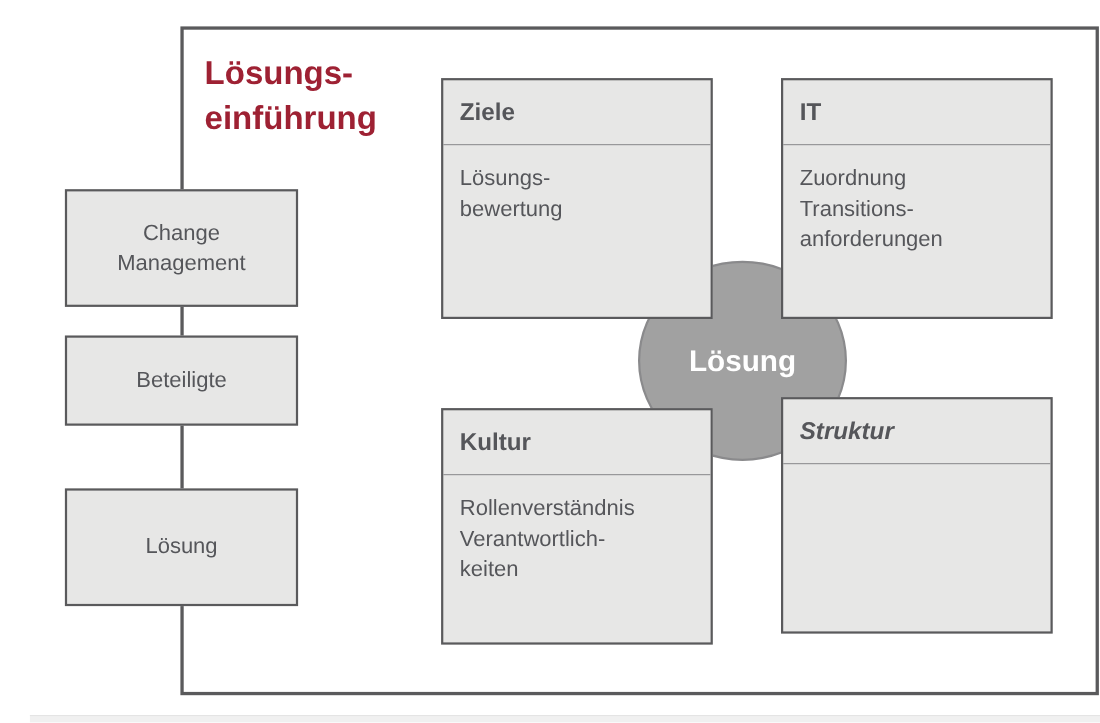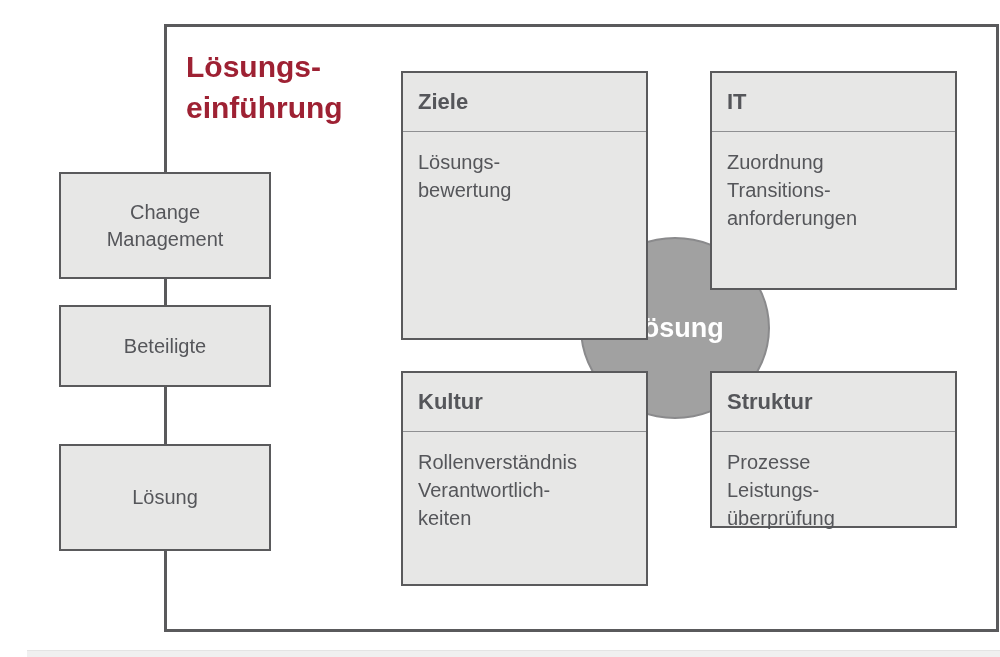--- a/index.html
+++ b/index.html
@@ -79,24 +79,24 @@
     font-weight: bold;
     color: var(--text-gray);
   }
   .qbox .qbody {
     padding: 16px 15px 0 15px;
     font-size: 20px;
     line-height: 28px;
     color: var(--text-gray);
     white-space: pre-line;
   }
-  .qbox.ziele    { left: 374px; top: 71px;  width: 247px; height: 269px; }
+  .qbox.ziele    { left: 374px; top: 71px;  width: 247px; height: 219px; }
   .qbox.it       { left: 683px; top: 71px;  width: 247px; height: 219px; }
   .qbox.kultur   { left: 374px; top: 371px; width: 247px; height: 215px; }
-  .qbox.struktur { left: 683px; top: 371px; width: 247px; height: 157px; }
+  .qbox.struktur { left: 683px; top: 361px; width: 247px; height: 215px; font-style: italic; }
 
   .lbox {
     position: absolute;
     left: 32px;
     width: 212px;
     background: var(--box-fill);
     border: 2px solid var(--box-border);
     display: flex;
     align-items: center;
     justify-content: center;
@@ -149,23 +149,20 @@
 
   <div class="qbox kultur">
     <div class="qhead">Kultur</div>
     <div class="qbody">Rollenverständnis
 Verantwortlich-
 keiten</div>
   </div>
 
   <div class="qbox struktur">
     <div class="qhead">Struktur</div>
-    <div class="qbody">Prozesse
-Leistungs-
-überprüfung</div>
   </div>
 
   <div class="lbox cm">Change
 Management</div>
 
   <div class="lbox bet">Beteiligte</div>
 
   <div class="lbox loe">Lösung</div>
 
   <div class="footer-strip"></div>

